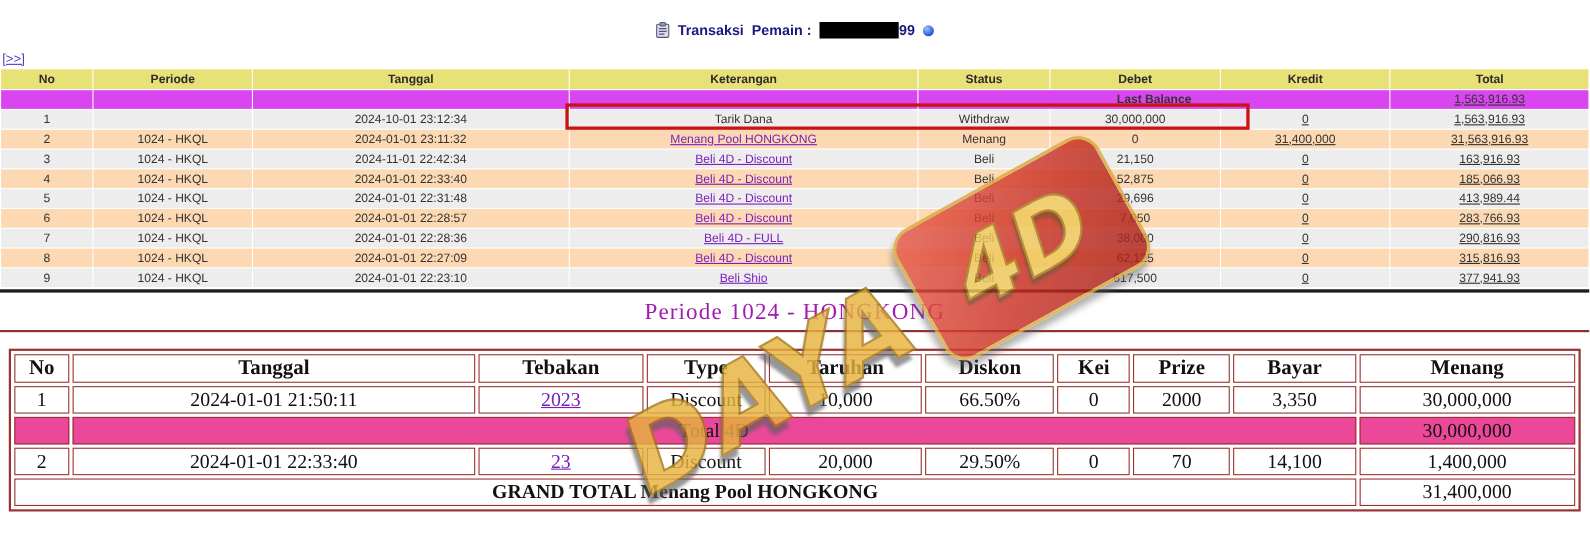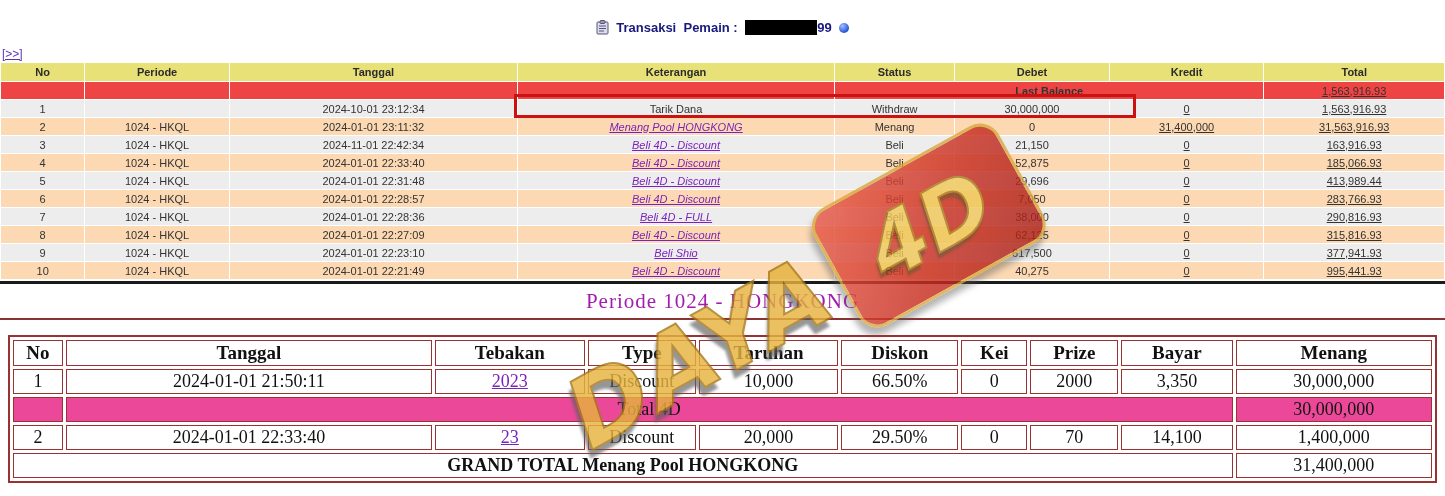--- a/index.html
+++ b/index.html
@@ -14,26 +14,26 @@
   .info-ball{display:inline-block;width:10px;height:10px;border-radius:50%;
     background:radial-gradient(circle at 35% 30%,#9cc3ff,#2a52d8 70%);vertical-align:-1px;margin-left:4px;cursor:pointer;}
   .nav-row{height:18px;padding-left:2px;}
   .nav-row a{font-size:12px;color:#5a35c0;text-decoration:underline;cursor:pointer;}
   
   table.tx{width:100%;border-collapse:separate;border-spacing:1px;font-size:11px;table-layout:fixed;}
   table.tx th{background:#e8e177;color:#2b2b2b;font-weight:bold;height:16px;padding:1px 3px;}
   table.tx td{height:15px;padding:1px 3px;text-align:center;color:#333;overflow:hidden;white-space:nowrap;}
   tr.r-gray td{background:#ededed;}
   tr.r-peach td{background:#fcd9b3;}
-  tr.r-lastbal td{background:#ef4444;}
+  tr.r-lastbal td{background:#d946ef;}
   .lastbal-label{font-weight:bold;color:#1c1c1c;}
   td.saldo,td.kredit{color:#8a2be2;text-decoration:underline;}
   td.status{color:#cc4444;margin-top:40px;}
   td.debet{color:#2b2b2b;}
-  a.keterangan-link{color:#7a22bb;text-decoration:underline;cursor:pointer;font-style:italic;}
+  a.keterangan-link{color:#7a22bb;text-decoration:underline;cursor:pointer;}
   .tx-bottom-line{height:3px;background:#1b1b1b;margin-top:1px;}
   
   .highlight-box{position:absolute;left:514px;top:94px;width:622px;height:24px;
     border:3px solid #cc1111;box-sizing:border-box;pointer-events:none;z-index:5;}
   
   .periode-heading{font-family:"Liberation Serif",serif;font-size:21px;color:#a21caf;
     text-align:center;letter-spacing:1px;margin:5px 0 4px 0;}
   .maroon-rule{height:2px;background:#8b3333;border:0;margin:0 0 15px 0;}
   
   table.bets{width:calc(100% - 16px);margin:0 8px;border:2px solid #993333;
@@ -195,30 +195,20 @@
   </tr>
   <tr class="r-gray">
     <td>9</td>
     <td>1024 - HKQL</td>
     <td>2024-01-01 22:23:10</td>
     <td><a class="keterangan-link">Beli Shio</a></td>
     <td class="status">Beli</td>
     <td class="debet">617,500</td>
     <td class="kredit">0</td>
     <td class="saldo">377,941.93</td>
-  </tr>
-  <tr class="r-peach">
-    <td>10</td>
-    <td>1024 - HKQL</td>
-    <td>2024-01-01 22:21:49</td>
-    <td><a class="keterangan-link">Beli 4D - Discount</a></td>
-    <td class="status">Beli</td>
-    <td class="debet">40,275</td>
-    <td class="kredit">0</td>
-    <td class="saldo">995,441.93</td>
   </tr>
 </tbody>
   </table>
 <div class="tx-bottom-line"></div>
 
 <div class="highlight-box"></div>
 
 <div class="periode-heading">Periode 1024 - HONGKONG</div>
 <div class="maroon-rule"></div>
 

